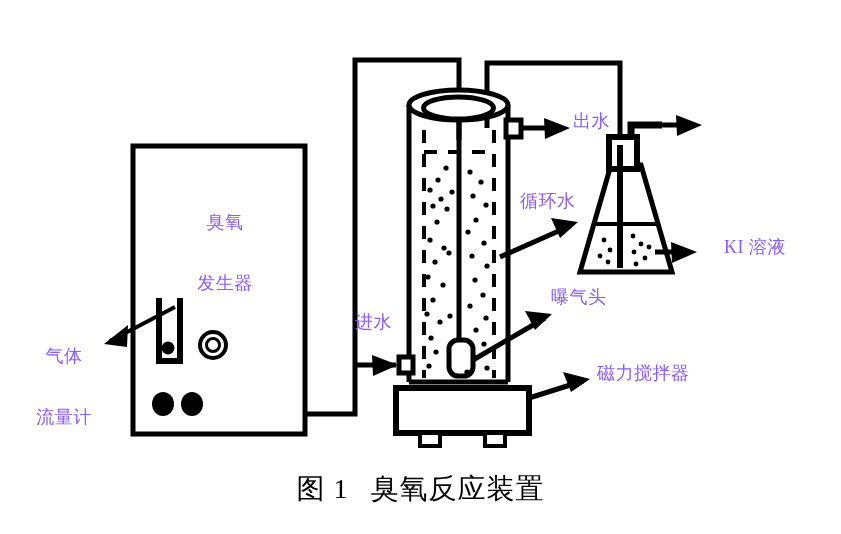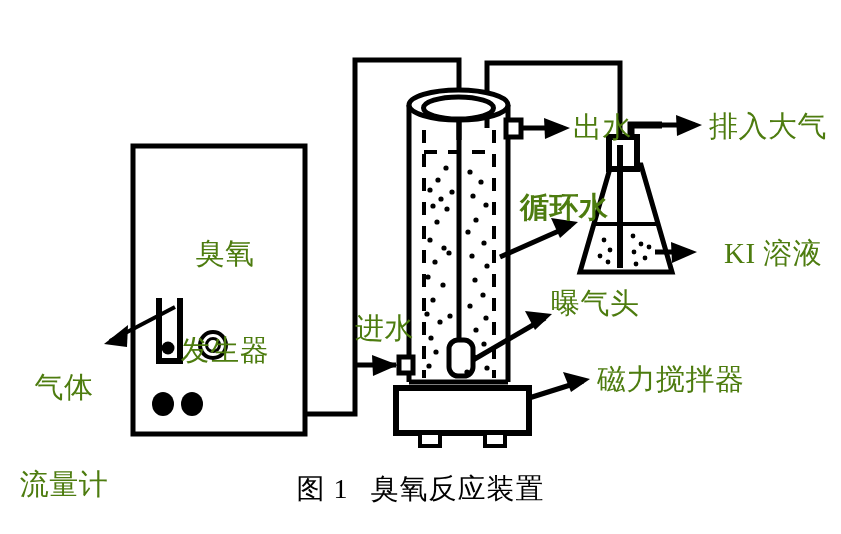--- a/index.html
+++ b/index.html
@@ -19,23 +19,23 @@
   }
   #diagram-svg {
     position: absolute;
     left: 0;
     top: 0;
     width: 841px;
     height: 534px;
   }
   .lbl {
     position: absolute;
-    color: #4d7c0f;
+    color: #8b5cf6;
     font-family: "Liberation Serif", "DejaVu Serif", serif;
-    font-size: 29px;
+    font-size: 18px;
     line-height: 1.12;
     white-space: pre;
     letter-spacing: 0.5px;
   }
   .lbl.two-line {
     text-align: center;
   }
   #caption {
     position: absolute;
     left: 0;
@@ -193,27 +193,26 @@
 
   <div class="lbl two-line" style="left:14px; top:306px; width:100px;">
     <div>气体</div>
     <div>流量计</div>
   </div>
 
   <div class="lbl" style="left:355px; top:312px;font-family:Liberation Serif, serif;">进水</div>
 
   <div class="lbl" style="left:573px; top:111px;">出水</div>
 
-  <div class="lbl" style="left:520px; top:191px;font-weight:bold;">循环水</div>
+  <div class="lbl" style="left:520px; top:191px;">循环水</div>
 
   <div class="lbl" style="left:597px; top:363px;">磁力搅拌器</div>
 
   <div class="lbl" style="left:551px; top:287px;">曝气头</div>
 
-  <div class="lbl" style="left:709px; top:110px;">排入大气</div>
 
   <div class="lbl" style="left:712px; top:237px;margin-left:12px;">KI 溶液</div>
 
   <div id="caption">
     <span class="cap-num">图 1</span><span>臭氧反应装置</span>
   </div>
 
 </div>
 
 </body></html>

